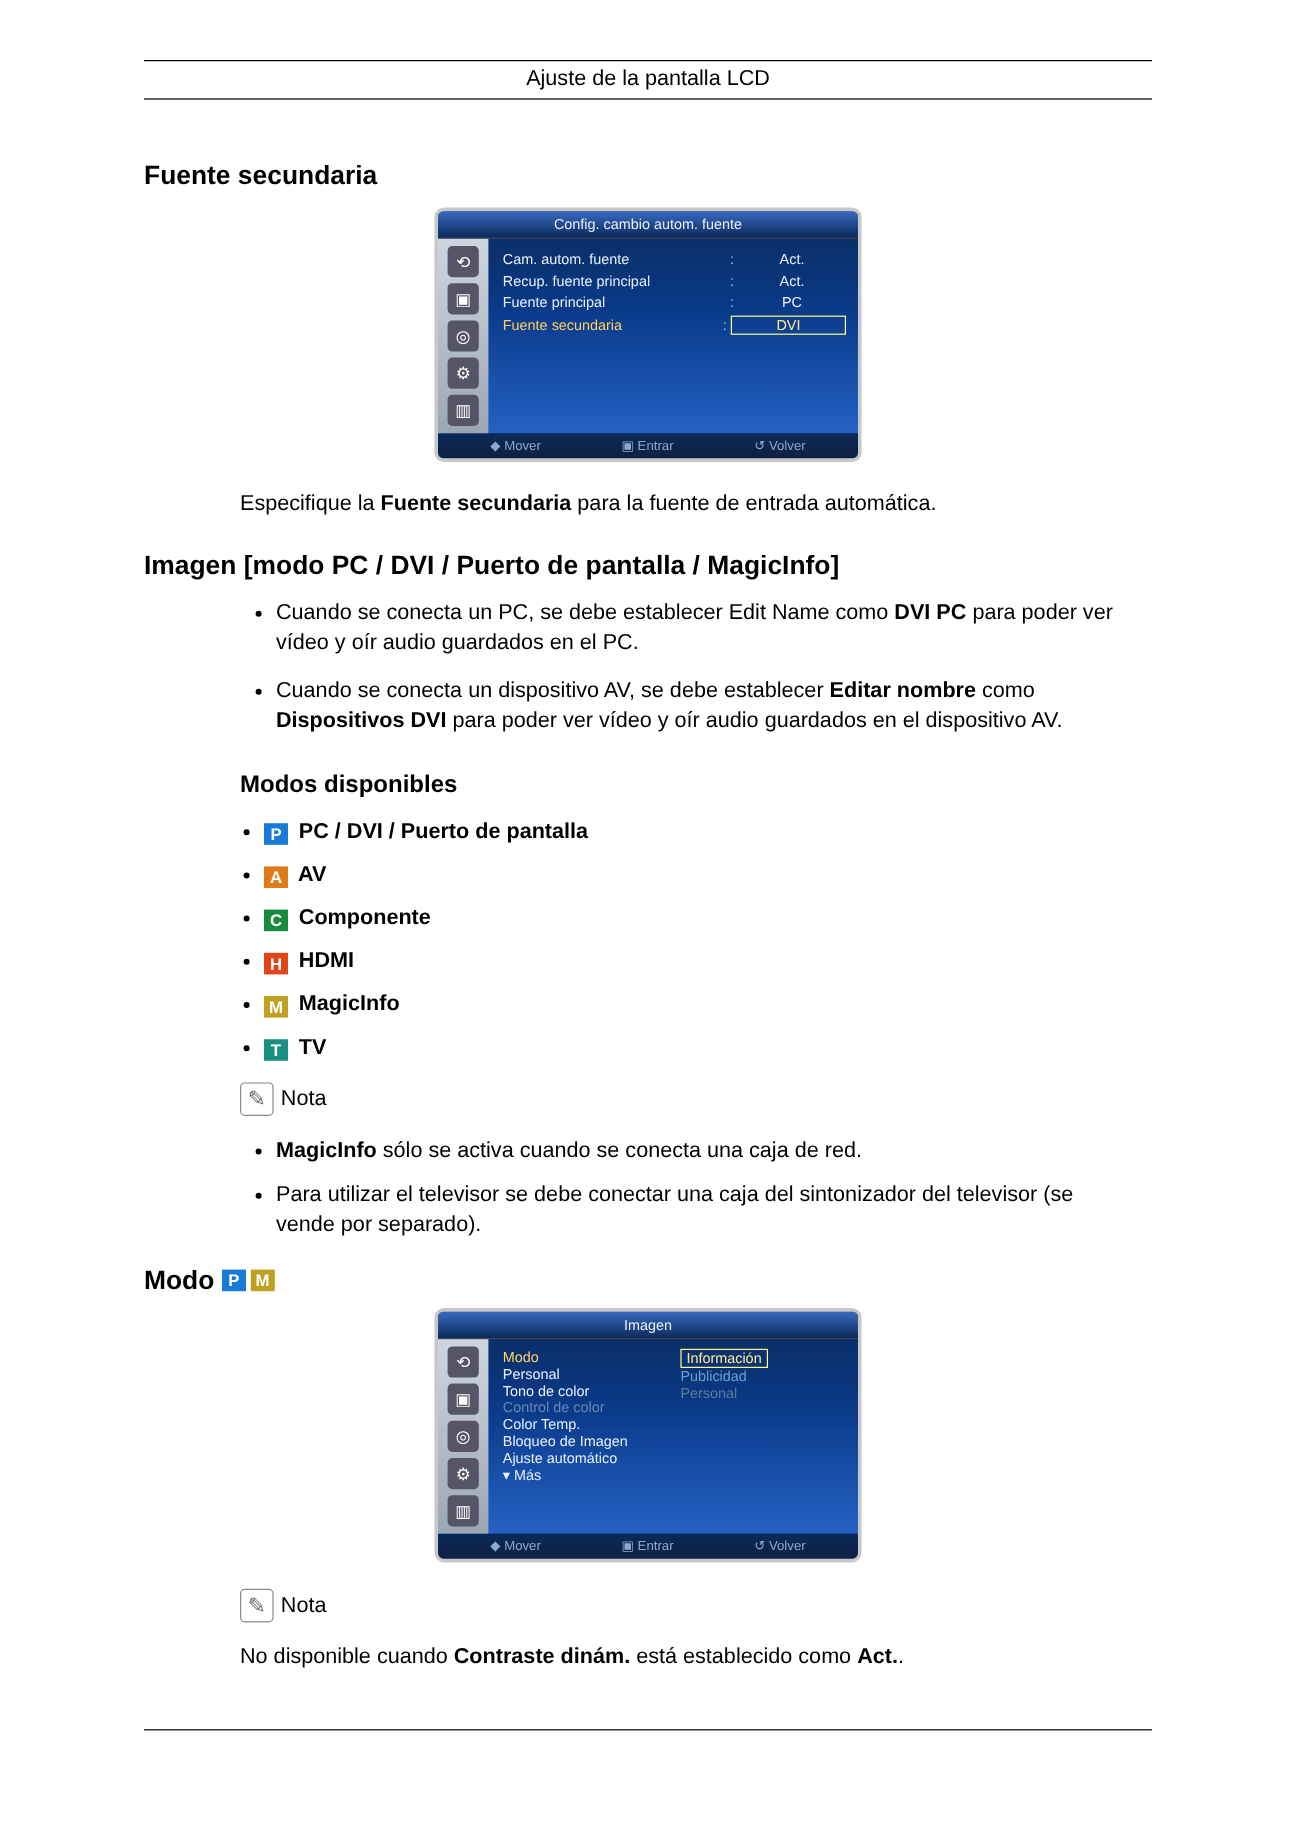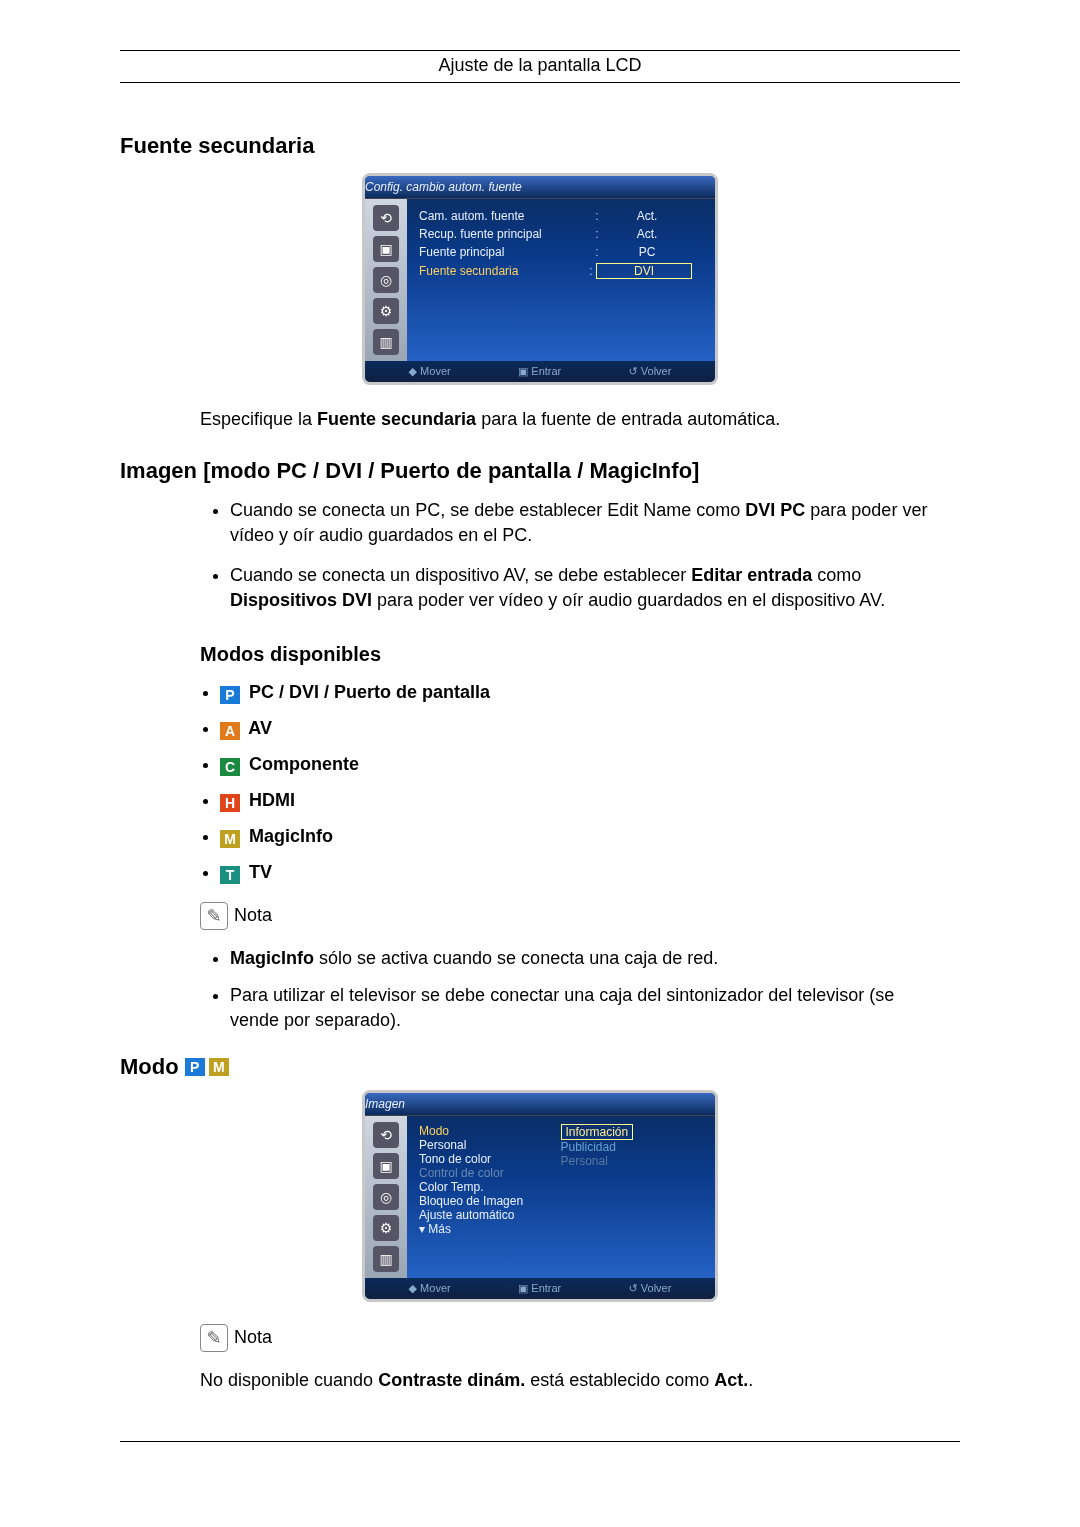--- a/index.html
+++ b/index.html
@@ -50,23 +50,22 @@
     width: 350px;
     margin: 10px auto 22px auto;
     border: 3px solid #c8c8c8;
     background: linear-gradient(#0a2a5a, #0a3a8a 40%, #2a6ad0);
     border-radius: 8px;
     overflow: hidden;
     font-size: 12px;
     color: #e8f0ff;
   }
   .osd-title {
-    text-align: left;
+    text-align: center;
     background: linear-gradient(#3a6ac0, #0a2a5a);
-    font-style: italic;
     padding: 4px 0;
     border-bottom: 1px solid #445;
   }
   .osd-body {
     display: flex;
   }
   .osd-icons {
     width: 42px;
     background: linear-gradient(#cfd6e0, #9ba6b5);
     display: flex;
@@ -77,21 +76,21 @@
   }
   .osd-icons .ico {
     width: 26px; height: 26px;
     background: #556;
     border-radius: 4px;
     display:flex;align-items:center;justify-content:center;
     font-size:14px;color:#fff;
   }
   .osd-content {
     flex: 1;
-    padding: 8px 23px 4px 12px;
+    padding: 8px 10px 4px 12px;
   }
   .osd-row {
     display: flex;
     padding: 2px 0;
     align-items: center;
   }
   .osd-label { flex: 1; }
   .osd-colon { width: 10px; text-align:center; color:#9cf; }
   .osd-value { width: 90px; text-align:center; }
   .osd-row.highlight .osd-label { color: #ffd060; }
@@ -228,21 +227,21 @@
     <span>Especifique la </span><b>Fuente secundaria</b><span> para la fuente de entrada automática.</span>
   </p>
 
   <h2 class="section">Imagen [modo PC / DVI / Puerto de pantalla / MagicInfo]</h2>
 
   <ul class="doc-bullets">
     <li>
       <span>Cuando se conecta un PC, se debe establecer Edit Name como </span><b>DVI PC</b><span> para poder ver vídeo y oír audio guardados en el PC.</span>
     </li>
     <li>
-      <span>Cuando se conecta un dispositivo AV, se debe establecer </span><b>Editar entrada</b><span> como </span><b>Dispositivos DVI</b><span> para poder ver vídeo y oír audio guardados en el dispositivo AV.</span>
+      <span>Cuando se conecta un dispositivo AV, se debe establecer </span><b>Editar nombre</b><span> como </span><b>Dispositivos DVI</b><span> para poder ver vídeo y oír audio guardados en el dispositivo AV.</span>
     </li>
   </ul>
 
   <h3 class="subsection">Modos disponibles</h3>
 
   <ul class="modes">
     <li><span class="mode-badge b-p">P</span> <span>PC / DVI / Puerto de pantalla</span></li>
     <li><span class="mode-badge b-a">A</span> <span>AV</span></li>
     <li><span class="mode-badge b-c">C</span> <span>Componente</span></li>
     <li><span class="mode-badge b-h">H</span> <span>HDMI</span></li>

